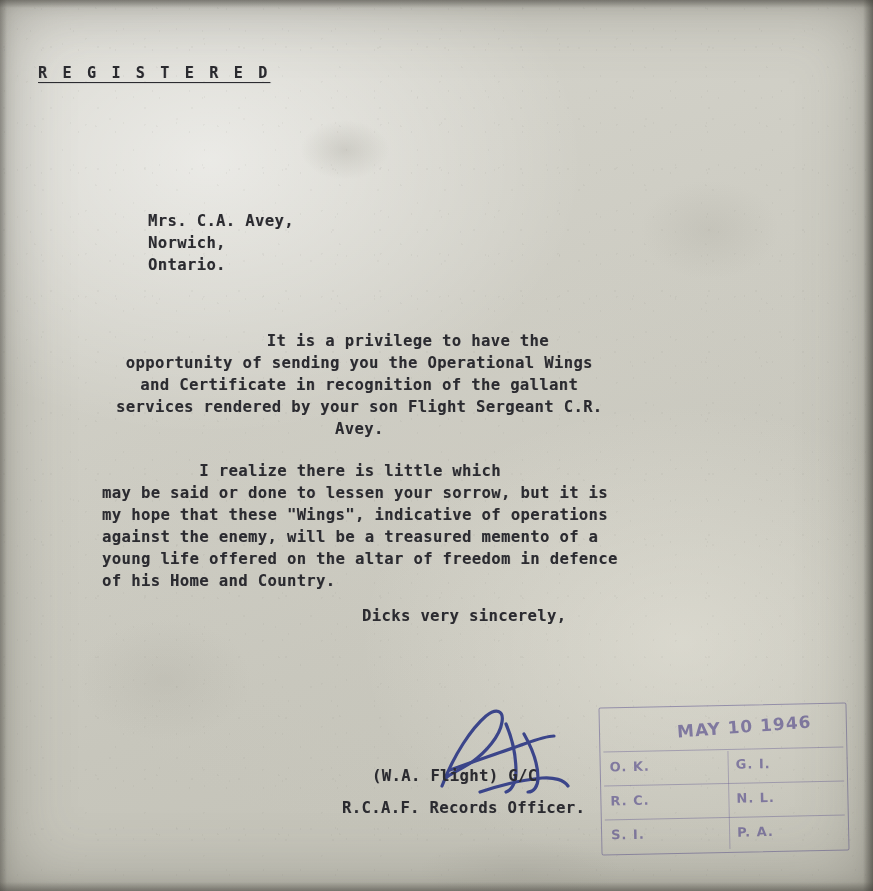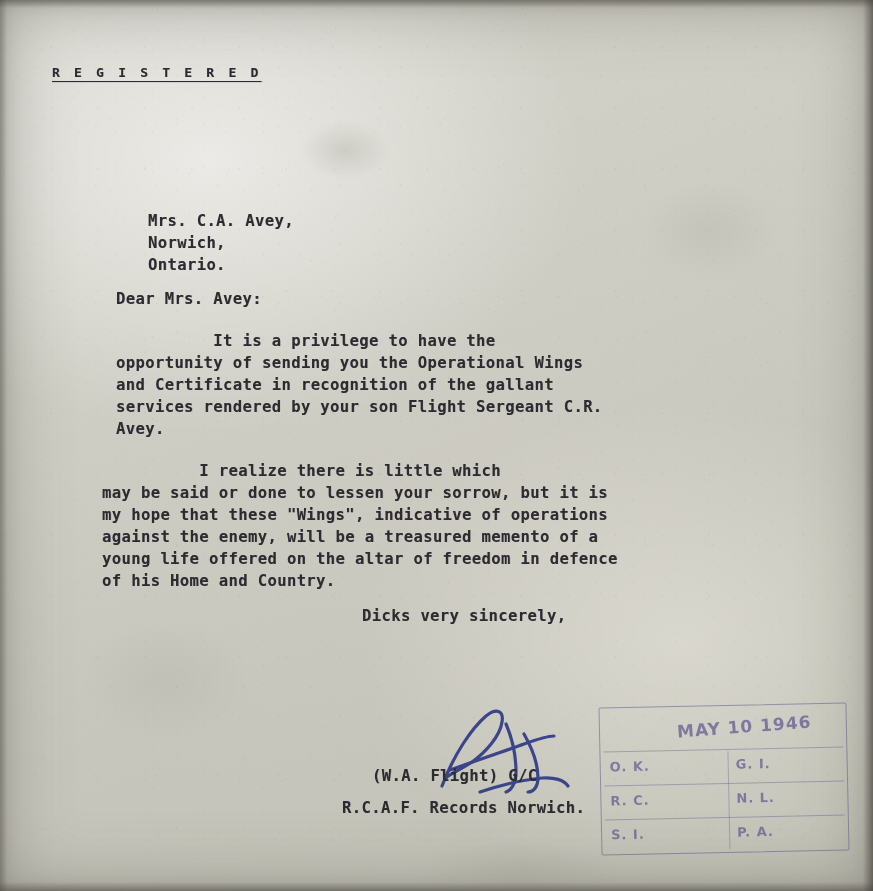--- a/index.html
+++ b/index.html
@@ -78,32 +78,32 @@
     font-family: "DejaVu Sans Mono", monospace;
     font-size: 15.5px;
     line-height: 22px;
     letter-spacing: 0.4px;
     white-space: pre;
     text-shadow: 0.4px 0.3px 0 rgba(60,60,70,0.35);
     font-weight: 600;
   }
 
   #registered {
-    left: 52px; top: 62px;
+    left: 38px; top: 62px;
     letter-spacing: 3.2px;
-    font-size: 13px;
+    font-size: 15px;
     text-decoration: underline;
     text-underline-offset: 4px;
     text-decoration-thickness: 1.2px;
   }
   #dateline { left: 455px; top: 64px; }
 
   #addr { left: 116px; top: 210px; margin-left: 32px; }
   #salutation { left: 116px; top: 288px; }
-  #para1 { left: 116px; top: 330px; }
+  #para1 { left: 116px; top: 330px; text-align: center; }
   #para2 { left: 102px; top: 460px; }
   #closing { left: 362px; top: 605px; }
   #sig-name { left: 372px; top: 765px; }
   #sig-title { left: 342px; top: 797px; }
 
   
   .signature {
     position: absolute;
     left: 420px; top: 700px;
     width: 170px; height: 110px;
@@ -171,21 +171,20 @@
   <div class="smudge" style="left:300px; top:120px; width:90px; height:60px; background:radial-gradient(ellipse at center, rgba(160,158,148,0.30), rgba(160,158,148,0) 70%);"></div>
   <div class="smudge" style="left:640px; top:180px; width:140px; height:100px; background:radial-gradient(ellipse at center, rgba(170,168,158,0.25), rgba(170,168,158,0) 70%);"></div>
   <div class="smudge" style="left:80px;  top:620px; width:170px; height:120px; background:radial-gradient(ellipse at center, rgba(168,166,156,0.22), rgba(168,166,156,0) 72%);"></div>
   <div class="smudge" style="left:420px; top:840px; width:200px; height:60px;  background:radial-gradient(ellipse at center, rgba(160,158,148,0.22), rgba(160,158,148,0) 72%);"></div>
 
   <div class="typed" id="registered">R E G I S T E R E D</div>
 
   <div class="typed" id="addr">Mrs. C.A. Avey,
 Norwich,
 Ontario.</div>
-  <div class="typed" id="salutation">Dear Mrs. Avey:</div>
   <div class="typed" id="para1">          It is a privilege to have the
 opportunity of sending you the Operational Wings
 and Certificate in recognition of the gallant
 services rendered by your son Flight Sergeant C.R.
 Avey.</div>
   <div class="typed" id="para2">          I realize there is little which
 may be said or done to lessen your sorrow, but it is
 my hope that these "Wings", indicative of operations
 against the enemy, will be a treasured memento of a
 young life offered on the altar of freedom in defence
@@ -198,21 +197,21 @@
         <path d="M22 86 C34 54, 52 28, 66 16 C76 8, 84 10, 82 22 C80 36, 66 52, 52 62 C40 70, 30 74, 26 78"></path>
         <path d="M30 70 C52 62, 82 52, 104 44 C118 39, 128 36, 134 36"></path>
         <path d="M86 24 C92 38, 96 56, 96 72 C96 82, 92 90, 86 92"></path>
         <path d="M104 34 C112 48, 118 64, 118 78 C118 86, 114 92, 108 92"></path>
         <path d="M60 92 C78 86, 100 80, 122 78 C134 77, 144 80, 148 86"></path>
       </g>
     </svg>
   </div>
 
   <div class="typed" id="sig-name">(W.A. Flight) G/C</div>
-  <div class="typed" id="sig-title">R.C.A.F. Records Norwich.</div>
+  <div class="typed" id="sig-title">R.C.A.F. Records Officer.</div>
 
   <div class="stamp">
     <div class="frame"></div>
     <div class="hline" style="top:44px;"></div>
     <div class="hline" style="top:78px;"></div>
     <div class="hline" style="top:112px;"></div>
     <div class="vline" style="left:128px; top:46px;"></div>
 
     <div class="datetext">MAY 10 1946</div>
 

